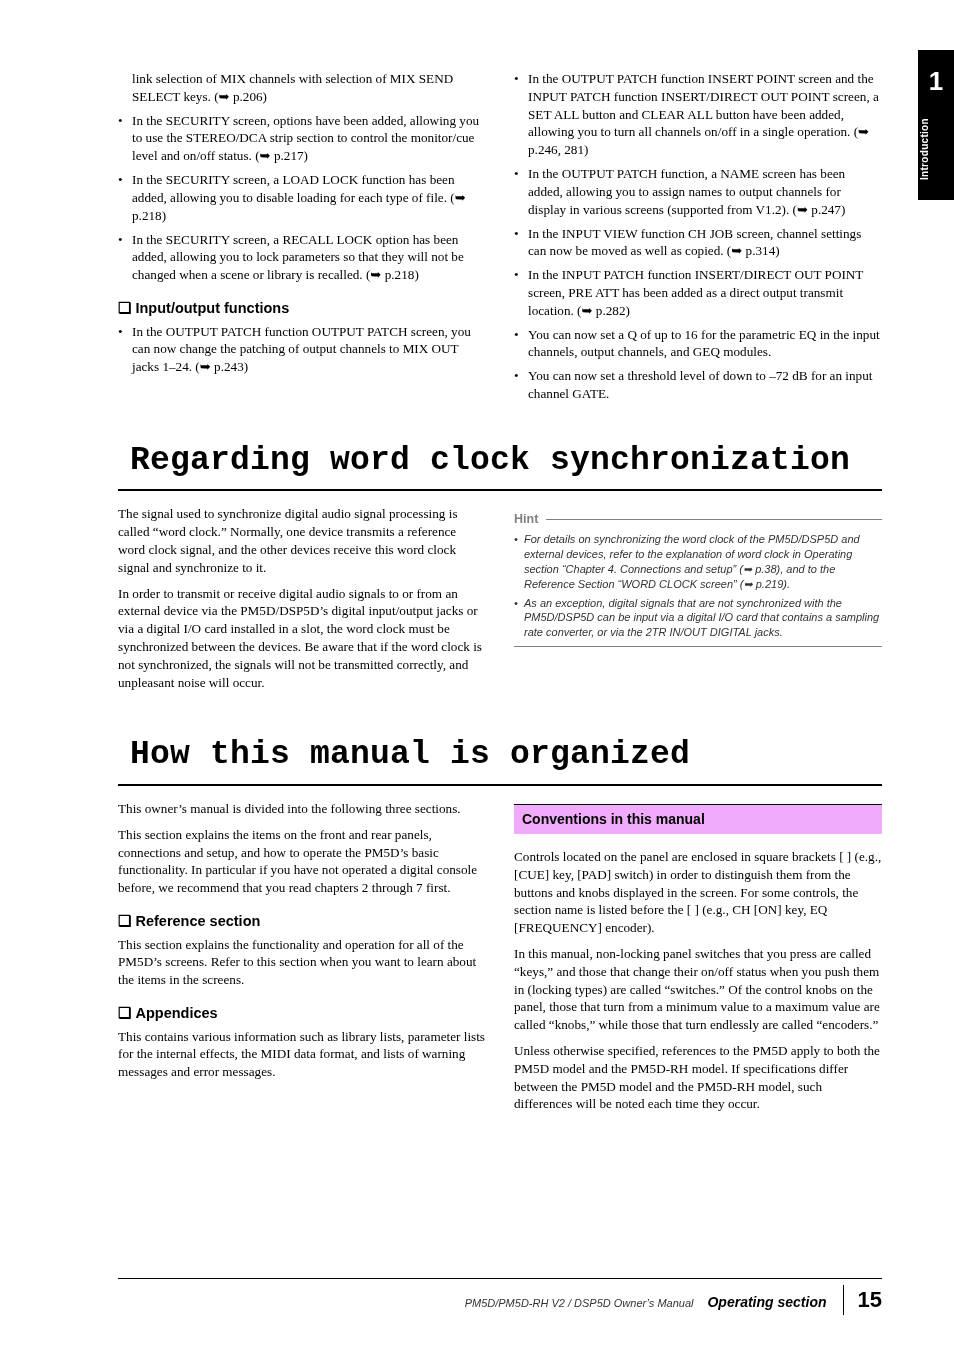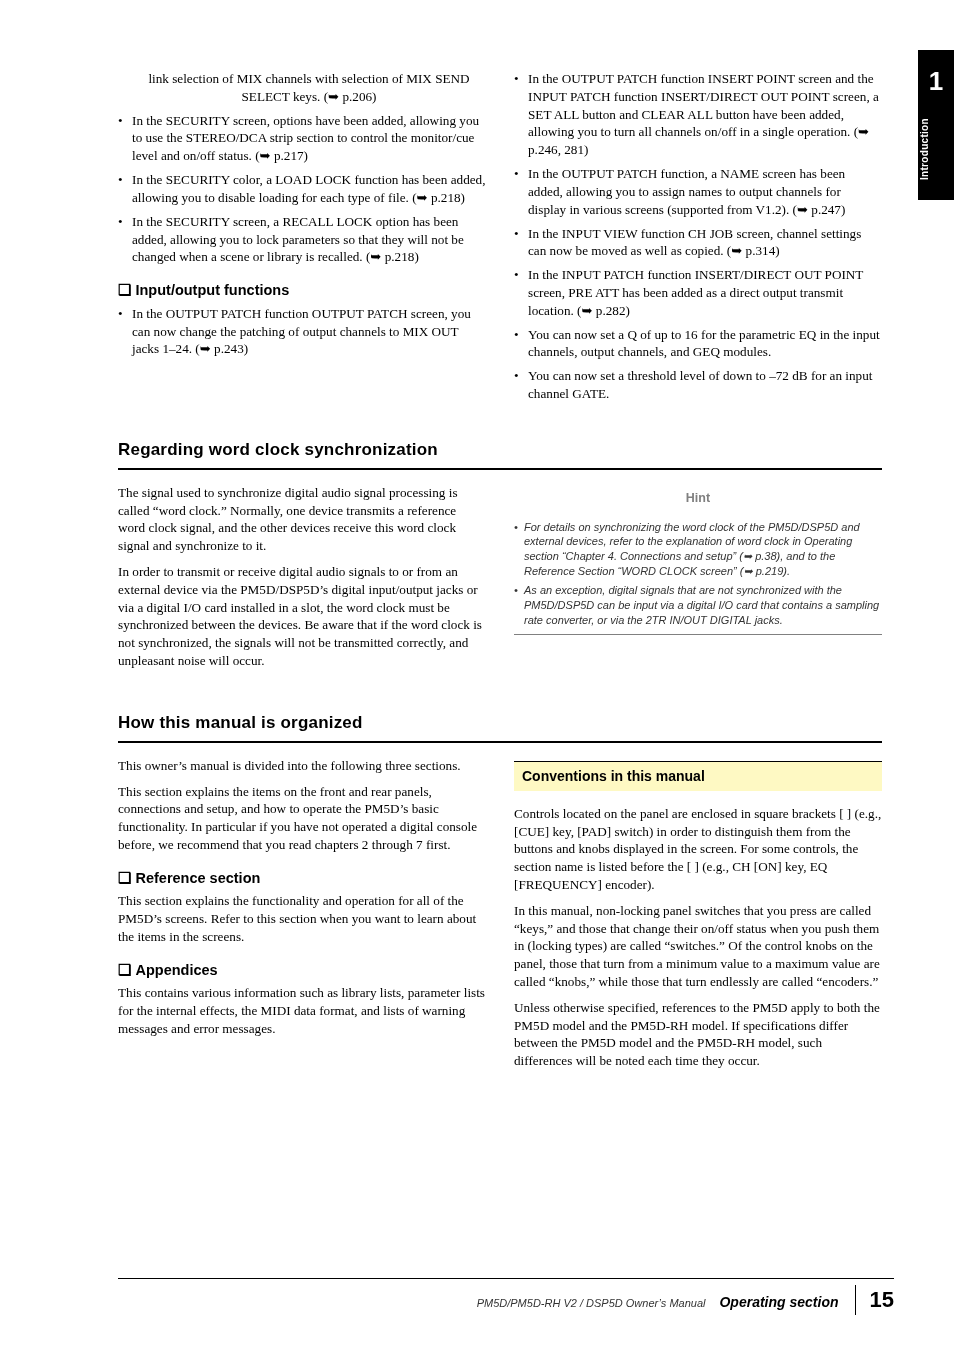--- a/index.html
+++ b/index.html
@@ -69,44 +69,43 @@
     padding-left: 14px;
     margin: 0 0 6px 0;
   }
   ul.dot > li::before {
     content: "•";
     position: absolute;
     left: 0;
     top: 0;
   }
   h2.section {
-    font-family: Liberation Sans, sans-serif;
-    font-weight: 700;
-    font-size: 17px;
-    margin: 30px 0 6px 0;
+    font-family: Liberation Mono, monospace;
+    font-weight: 700;
+    font-size: 33px;
+    margin: 30px 0 6px 12px;
     letter-spacing: .2px;
   }
   .rule { border-bottom: 2.5px solid #000; margin-bottom: 14px; }
   h3.sub {
     font-family: Arial, Helvetica, sans-serif;
     font-weight: 700;
     font-size: 14.5px;
     margin: 14px 0 4px 0;
   }
   h3.sub .q { font-size: 15px; margin-right: 4px; }
   .para { margin: 0 0 8px 0; }
   .hintbox {
     margin-top: 6px;
   }
   .hint-header {
     display: flex;
     align-items: center;
     gap: 8px;
     margin-bottom: 4px;
-    flex-direction: column;
   }
   .hint-title {
     font-family: Arial, Helvetica, sans-serif;
     font-weight: 700;
     color: #808080;
     font-size: 12.5px;
   }
   .hint-header .line {
     flex: 1;
     border-top: 1px solid #808080;
@@ -122,33 +121,33 @@
     color: #333;
     margin-bottom: 4px;
   }
   ul.hint-list > li::before {
     content: "•";
     position: absolute;
     left: 0;
   }
   .hint-bottom { border-top: 1px solid #808080; margin-top: 6px; }
   .conv-head {
-    background: #fef9c3;
+    background: #f0abfc;
     font-family: Arial, Helvetica, sans-serif;
     font-weight: 700;
     font-size: 14px;
     padding: 5px 8px;
     margin: 4px 0 14px 0;
     border-top: 1px solid #000;
   }
   .footer {
     position: absolute;
     bottom: 36px;
     left: 118px;
-    right: 60px;
+    right: 72px;
     border-top: 1px solid #000;
     padding-top: 6px;
     display: flex;
     align-items: baseline;
     justify-content: flex-end;
     font-family: Arial, Helvetica, sans-serif;
     gap: 10px;
   }
   .footer .man {
     font-style: italic;
@@ -176,23 +175,23 @@
 <div class="page">
 
   <div class="side-tab">
     <div class="chap">1</div>
     <div class="label">Introduction</div>
   </div>
 
   <div class="columns">
     <div class="col">
       <ul class="dot" id="top-left">
-          <li class="cont" style="list-style: none; padding-left: 14px; position: relative; margin-top: 0px; text-indent: 0px; text-align: center; --nb: 1; --hidebullet: 1;">link selection of MIX channels with selection of MIX SEND SELECT keys. (➥ p.206)</li>
+          <li class="cont" style="list-style: none; padding-left: 14px; position: relative; margin-top: 0px; text-indent: 0px; --nb: 1; --hidebullet: 1;">link selection of MIX channels with selection of MIX SEND SELECT keys. (➥ p.206)</li>
           <li>In the SECURITY screen, options have been added, allowing you to use the STEREO/DCA strip section to control the monitor/cue level and on/off status. (➥ p.217)</li>
-          <li>In the SECURITY color, a LOAD LOCK function has been added, allowing you to disable loading for each type of file. (➥ p.218)</li>
+          <li>In the SECURITY screen, a LOAD LOCK function has been added, allowing you to disable loading for each type of file. (➥ p.218)</li>
           <li>In the SECURITY screen, a RECALL LOCK option has been added, allowing you to lock parameters so that they will not be changed when a scene or library is recalled. (➥ p.218)</li>
         </ul>
       <h3 class="sub"><span class="q">❏</span><span>Input/output functions</span></h3>
       <ul class="dot" id="top-left2">
           <li>In the OUTPUT PATCH function OUTPUT PATCH screen, you can now change the patching of output channels to MIX OUT jacks 1–24. (➥ p.243)</li>
         </ul>
     </div>
     <div class="col">
       <ul class="dot" id="top-right">
           <li>In the OUTPUT PATCH function INSERT POINT screen and the INPUT PATCH function INSERT/DIRECT OUT POINT screen, a SET ALL button and CLEAR ALL button have been added, allowing you to turn all channels on/off in a single operation. (➥ p.246, 281)</li>

